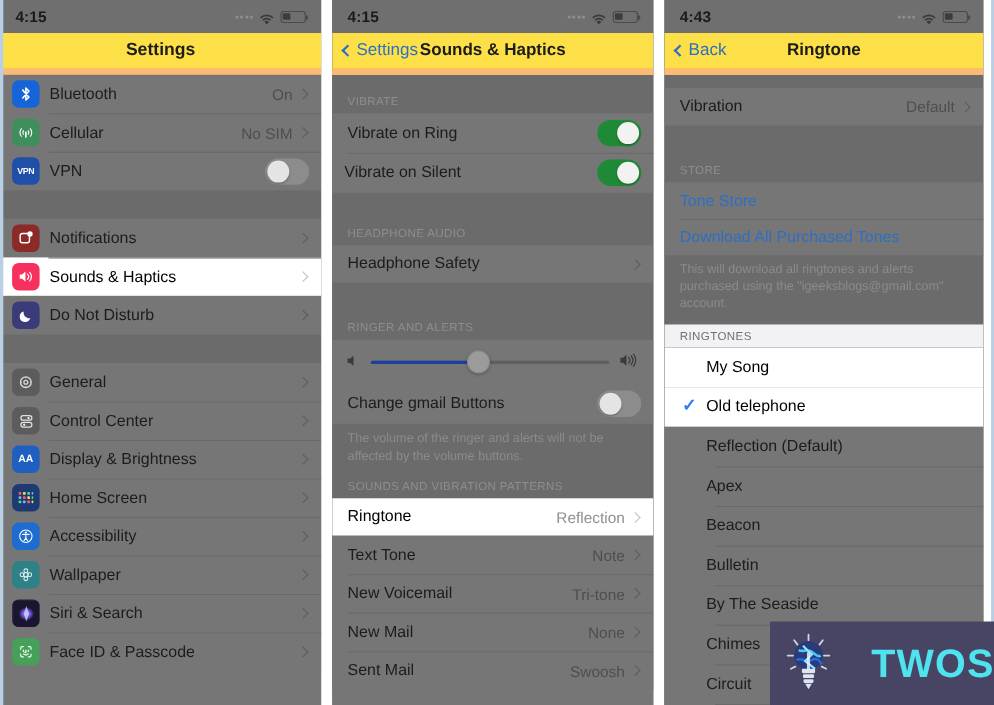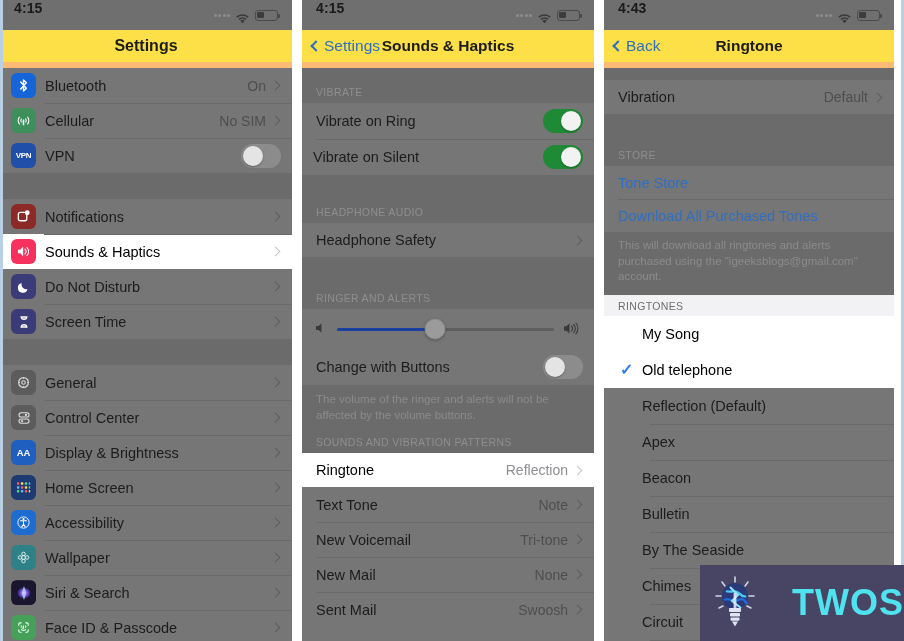--- a/index.html
+++ b/index.html
@@ -30,21 +30,21 @@
 
   
   .screen {
     position: absolute; inset: 0;
     background: #767676;
   }
 
   
   .statusbar {
     height: 30px;
-    display: flex; 
+    display: flex; align-items: center;
     padding: 0 14px;
     background: #6f6f6f;
     position: relative;
   }
   .status-time {
     font-size: 14px; font-weight: bold; color: #1a1a1a;
     letter-spacing: 0.1px;
   }
   .status-right {
     margin-left: auto;
@@ -311,29 +311,20 @@
           <span class="lbl">Sounds &amp; Haptics</span>
           <span class="chev-r"></span>
         </div>
         <div class="row">
           <span class="icn" style="background:#3b3b7a">
             <svg width="14" height="14" viewBox="0 0 14 14">
                 <path d="M10.5 9.2A5 5 0 0 1 4.6 3.1a4.9 4.9 0 1 0 5.9 6.1z" fill="#fff"></path>
               </svg>
           </span>
           <span class="lbl">Do Not Disturb</span>
-          <span class="chev-r"></span>
-        </div>
-        <div class="row">
-          <span class="icn" style="background:#3b3b7a">
-            <svg width="12" height="14" viewBox="0 0 12 14">
-                <path d="M3 2h6M3 12h6M3.4 2.3c0 2.6 5.2 2.6 5.2 0M3.4 11.7c0-2.6 5.2-2.6 5.2 0" fill="none" stroke="#fff" stroke-width="1.3" stroke-linecap="round"></path>
-              </svg>
-          </span>
-          <span class="lbl">Screen Time</span>
           <span class="chev-r"></span>
         </div>
       </div>
 
       <div class="section-gap"></div>
 
       <div class="list">
         <div class="row">
           <span class="icn" style="background:#5c5c5c">
             <svg width="15" height="15" viewBox="0 0 16 16">
@@ -518,21 +509,21 @@
               <span class="thumb"></span>
           </span>
           <span class="spk big">
             <svg width="18" height="13" viewBox="0 0 18 13">
                 <path d="M1 4.2h2.4L6.5 1.4v10.2L3.4 8.8H1z" fill="#3a3a3a"></path>
                 <path d="M8.5 4a3.3 3.3 0 0 1 0 5M10.7 2.4a6 6 0 0 1 0 8.2M12.9 1a8.6 8.6 0 0 1 0 11" fill="none" stroke="#3a3a3a" stroke-width="1.1" stroke-linecap="round"></path>
               </svg>
           </span>
         </div>
         <div class="row noicon" style="padding-left:14px;height:36px">
-          <span class="lbl">Change with Buttons</span>
+          <span class="lbl">Change gmail Buttons</span>
           <span class="toggle off">
               <span class="knob"></span>
             </span>
         </div>
       </div>
       <div class="footnote tight">The volume of the ringer and alerts will not be affected by the volume buttons.</div>
 
       <div class="section-hdr" style="padding-top:4px">SOUNDS AND VIBRATION PATTERNS</div>
       <div class="list">
         <div class="row noicon hl" style="padding-left:14px;height:34px">

